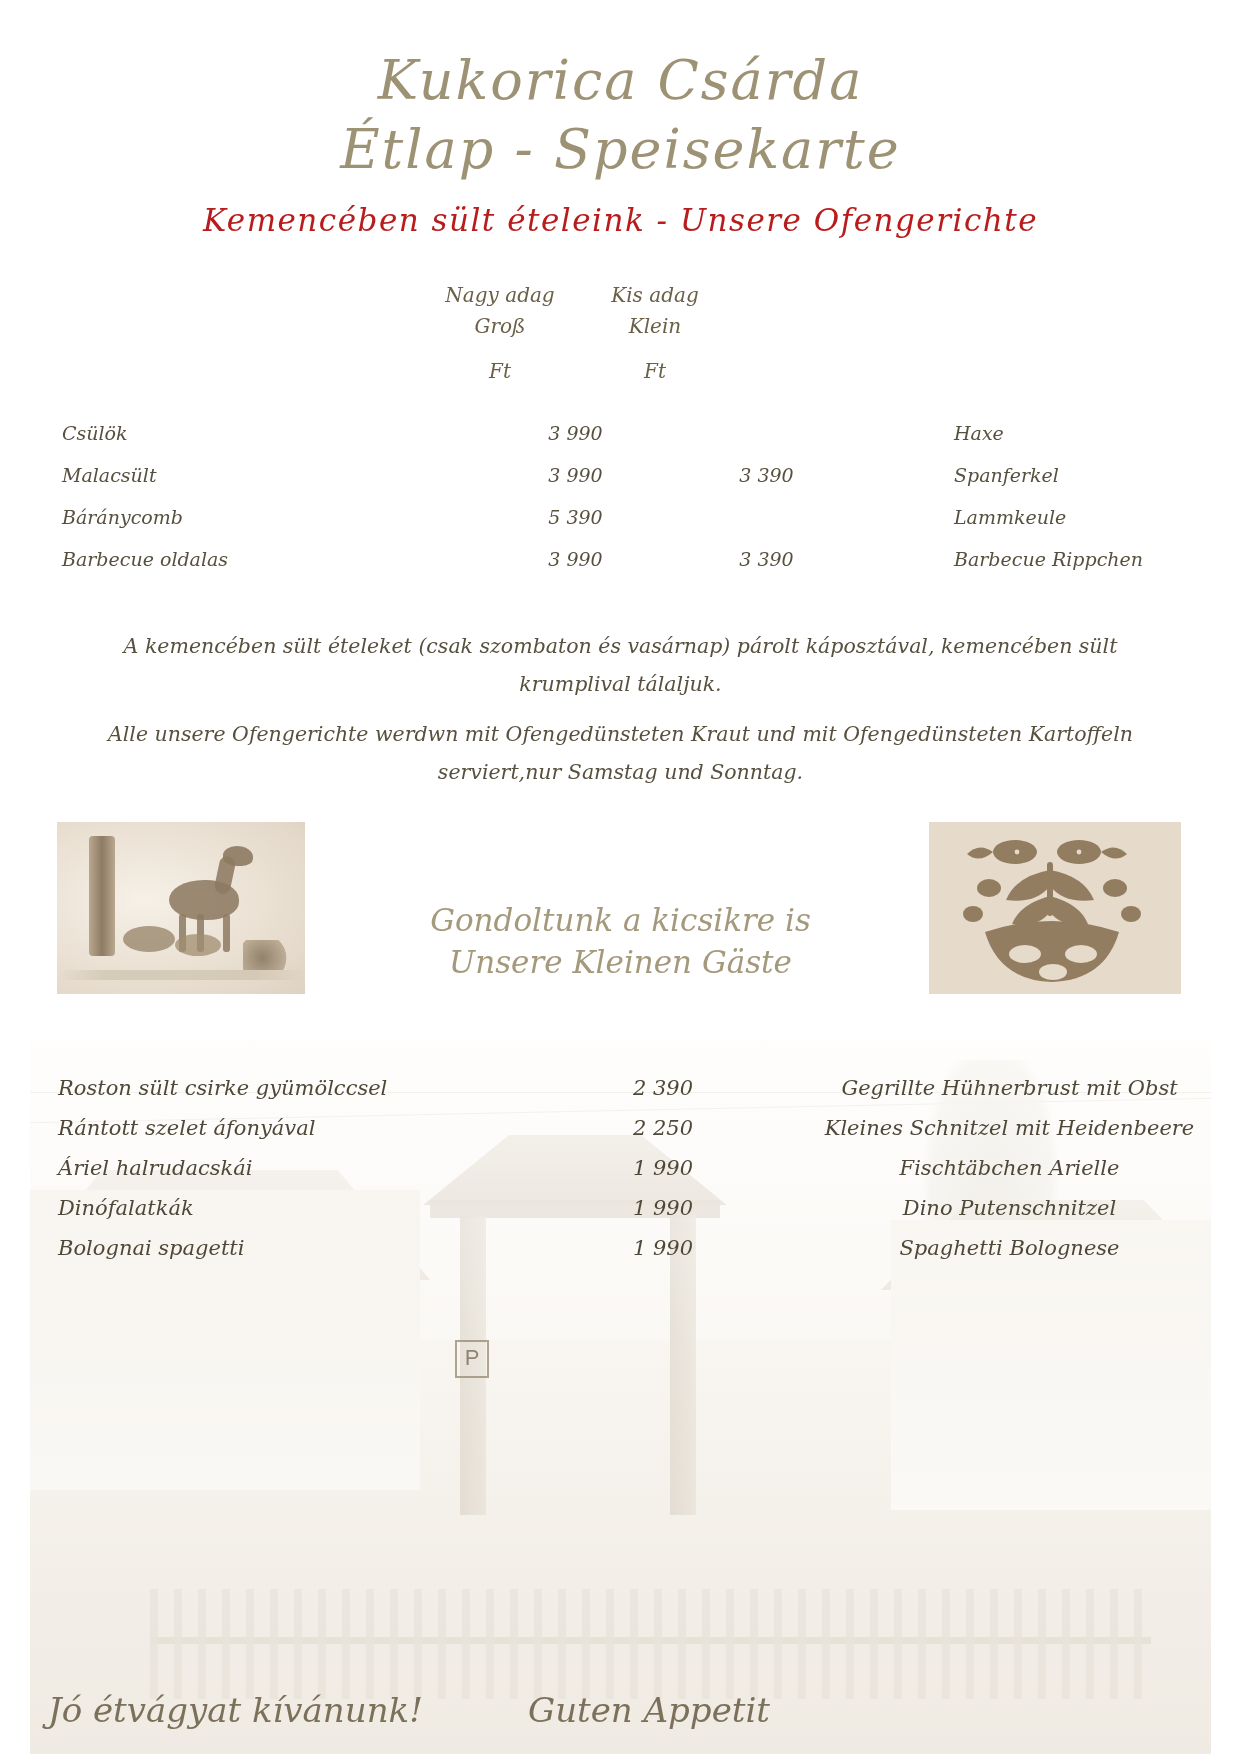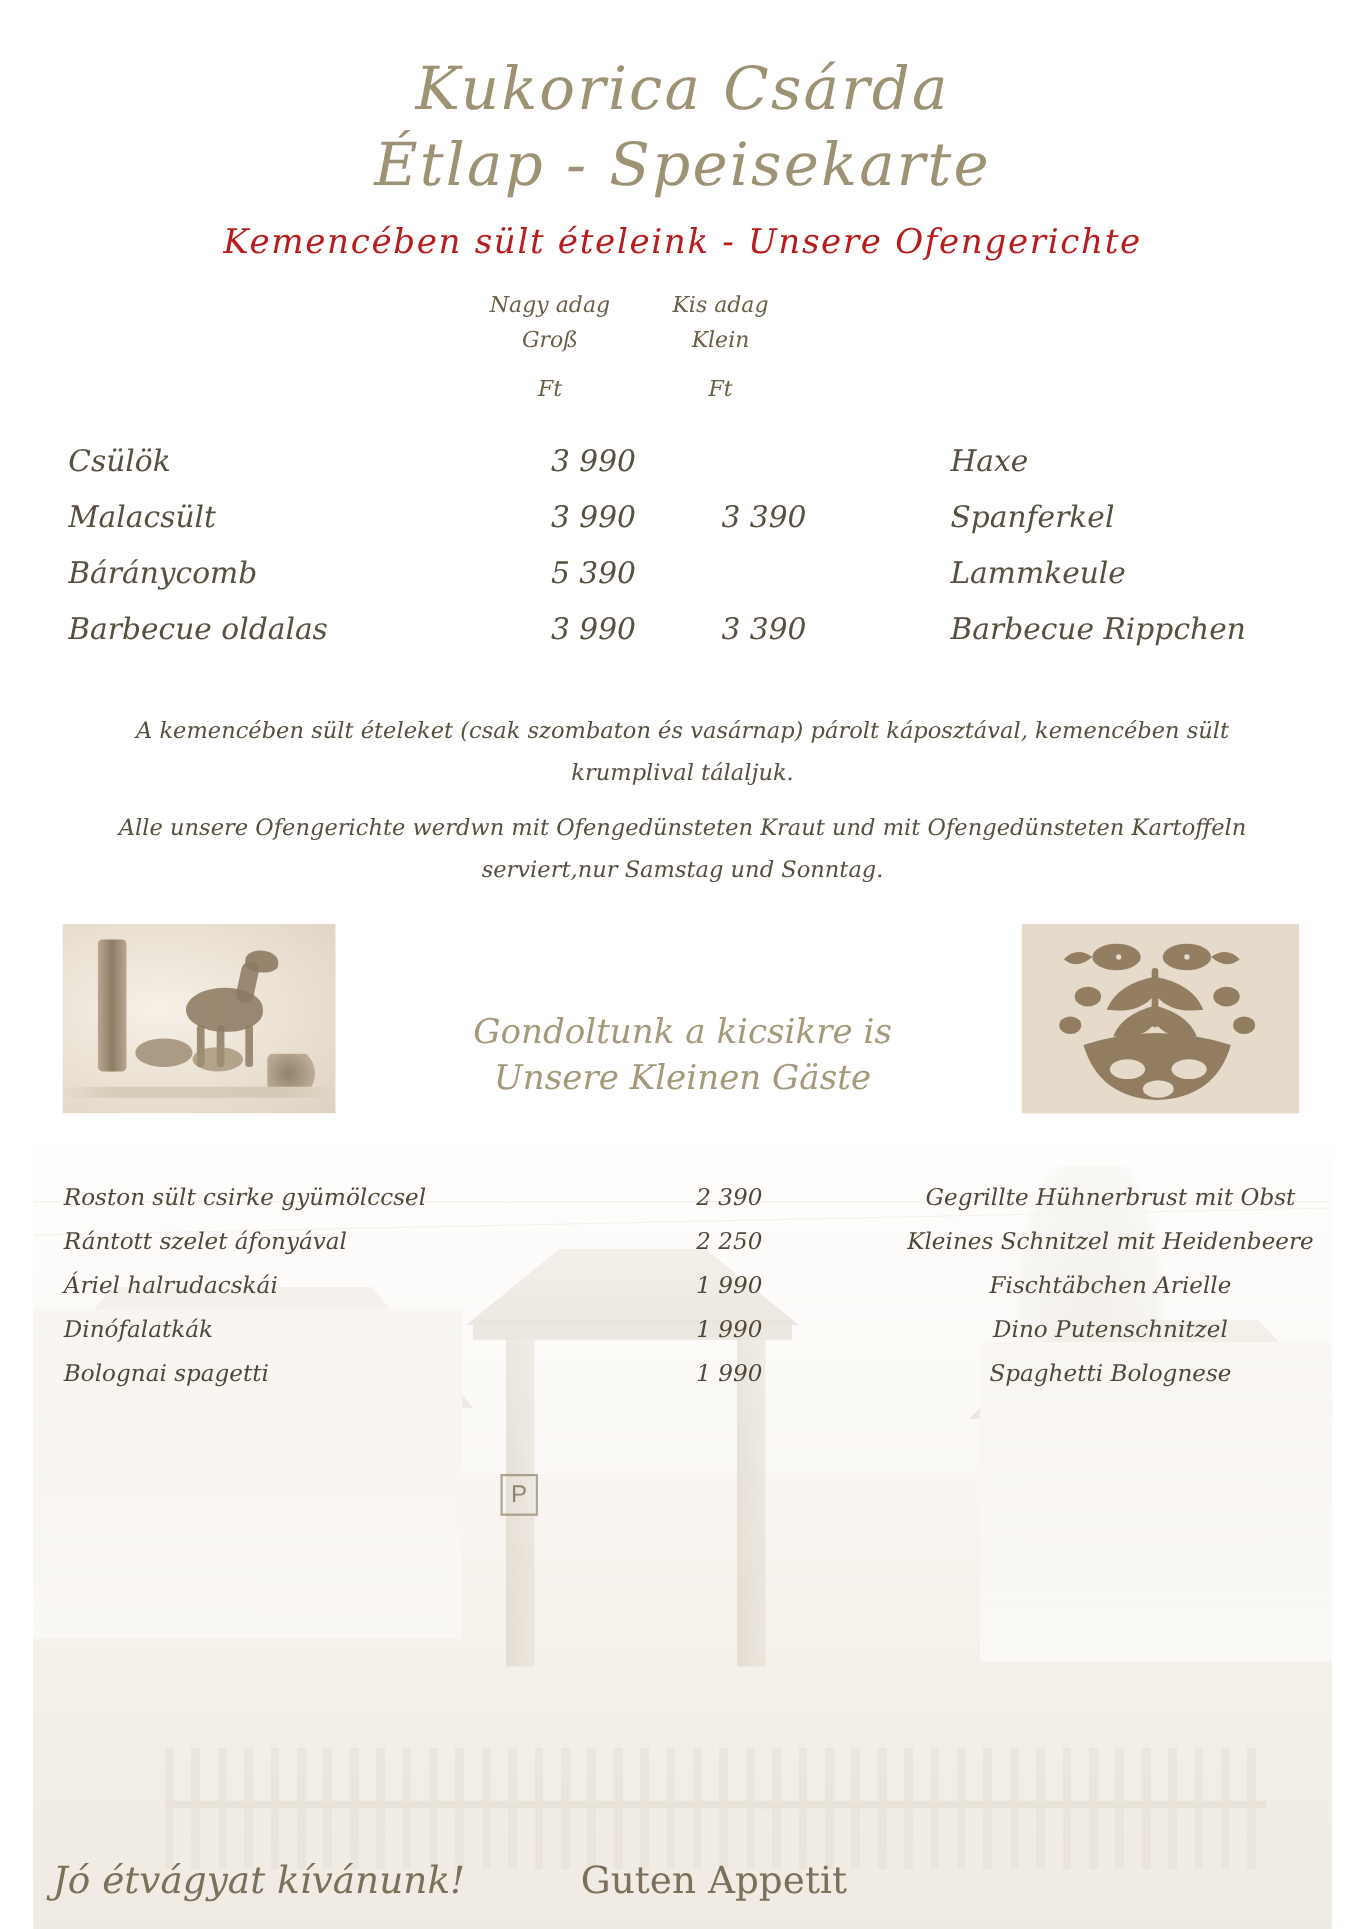--- a/index.html
+++ b/index.html
@@ -37,21 +37,21 @@
     font-size: 31px;
     color: #b91c1c;
     letter-spacing: 1.5px;
     margin: 18px 0 0 0;
     font-weight: normal;
   }
 
   
   .col-headers {
     position: relative;
-    margin-top: 24px;
+    margin-top: 42px;
     height: 110px;
   }
   .colhead {
     position: absolute;
     text-align: center;
     font-style: italic;
     font-size: 20px;
     color: #6b6047;
     line-height: 1.55;
   }
@@ -60,23 +60,23 @@
   .colhead .unit { display: block; margin-top: 14px; }
 
   
   .oven-table {
     margin: 22px 0 0 0;
     width: 100%;
     border-collapse: collapse;
   }
   .oven-table td {
     font-style: italic;
-    font-size: 27px;
+    font-size: 19px;
     color: #57503e;
-    padding: 10px 0;
+    padding: 10px 18px;
     vertical-align: top;
   }
   .oven-table td.hu { width: 400px; padding-left: 62px; }
   .oven-table td.p1 { width: 155px; text-align: center; }
   .oven-table td.p2 { width: 155px; text-align: center; }
   .oven-table td.de { padding-left: 92px; }
 
   
   .notes {
     margin: 48px auto 0 auto;
@@ -287,21 +287,21 @@
     left: 0; right: 0;
     bottom: 24px;
     height: 60px;
   }
   .bon-hu {
     position: absolute; left: 18px; bottom: 0;
     font-style: italic; font-size: 34px; color: #7b705a;
   }
   .bon-de {
     position: absolute; left: 498px; bottom: 0;
-    font-size: 34px; color: #7b705a;
+    font-style: italic; font-size: 34px; color: #7b705a;
   }
 </style>
 </head>
 <body>
 
 <div class="title-block">
   <div class="title-main">Kukorica Csárda</div>
   <div class="title-main">Étlap - Speisekarte</div>
   <div class="title-sub">Kemencében sült ételeink - Unsere Ofengerichte</div>
 </div>

